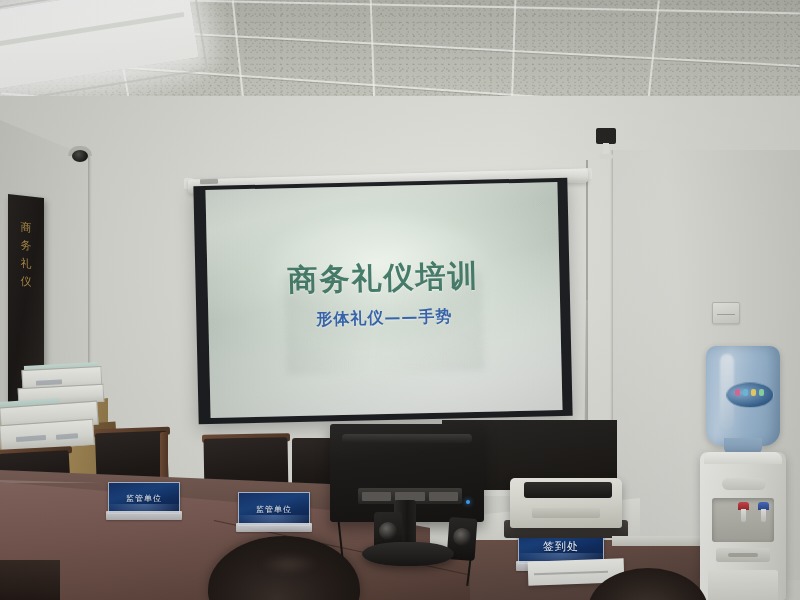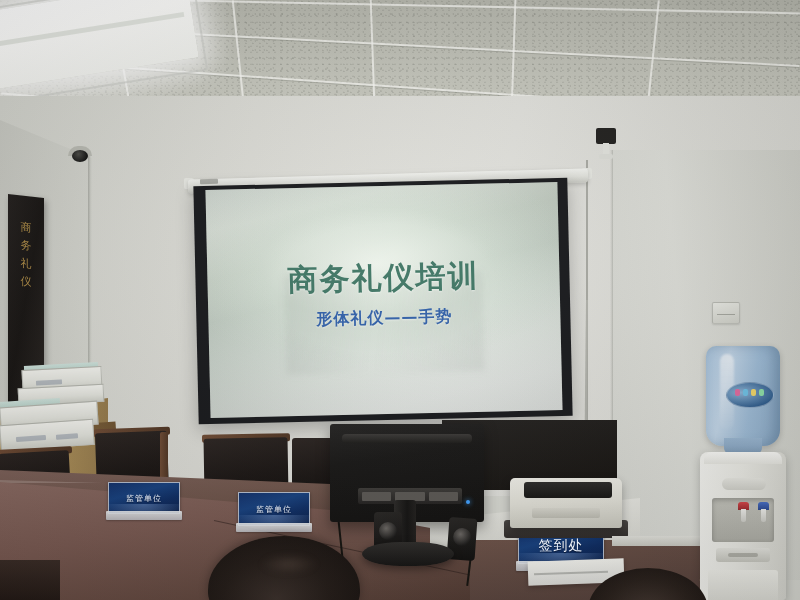--- a/index.html
+++ b/index.html
@@ -321,21 +321,21 @@
   .np1 .txt{font-size:8px;}
   .np1 .stand{left:-2px;top:29px;width:76px;height:9px;}
 
   .np2{left:238px;top:492px;}
   .np2 .card{width:70px;height:32px;}
   .np2 .txt{font-size:8px;}
   .np2 .stand{left:-2px;top:31px;width:76px;height:9px;}
 
   .np3{left:518px;top:528px;}
   .np3 .card{width:84px;height:34px;}
-  .np3 .txt{font-size:14px;}
+  .np3 .txt{font-size:11px;}
   .np3 .stand{left:-2px;top:33px;width:90px;height:10px;}
 
   
   .monitor{
     position:absolute;left:330px;top:424px;width:154px;height:98px;
     background:linear-gradient(172deg,#232221 0%,#171615 35%,#100f0e 100%);
     border-radius:3px;
     box-shadow:0 6px 14px rgba(0,0,0,.4);
   }
   .monitor-ridge{

